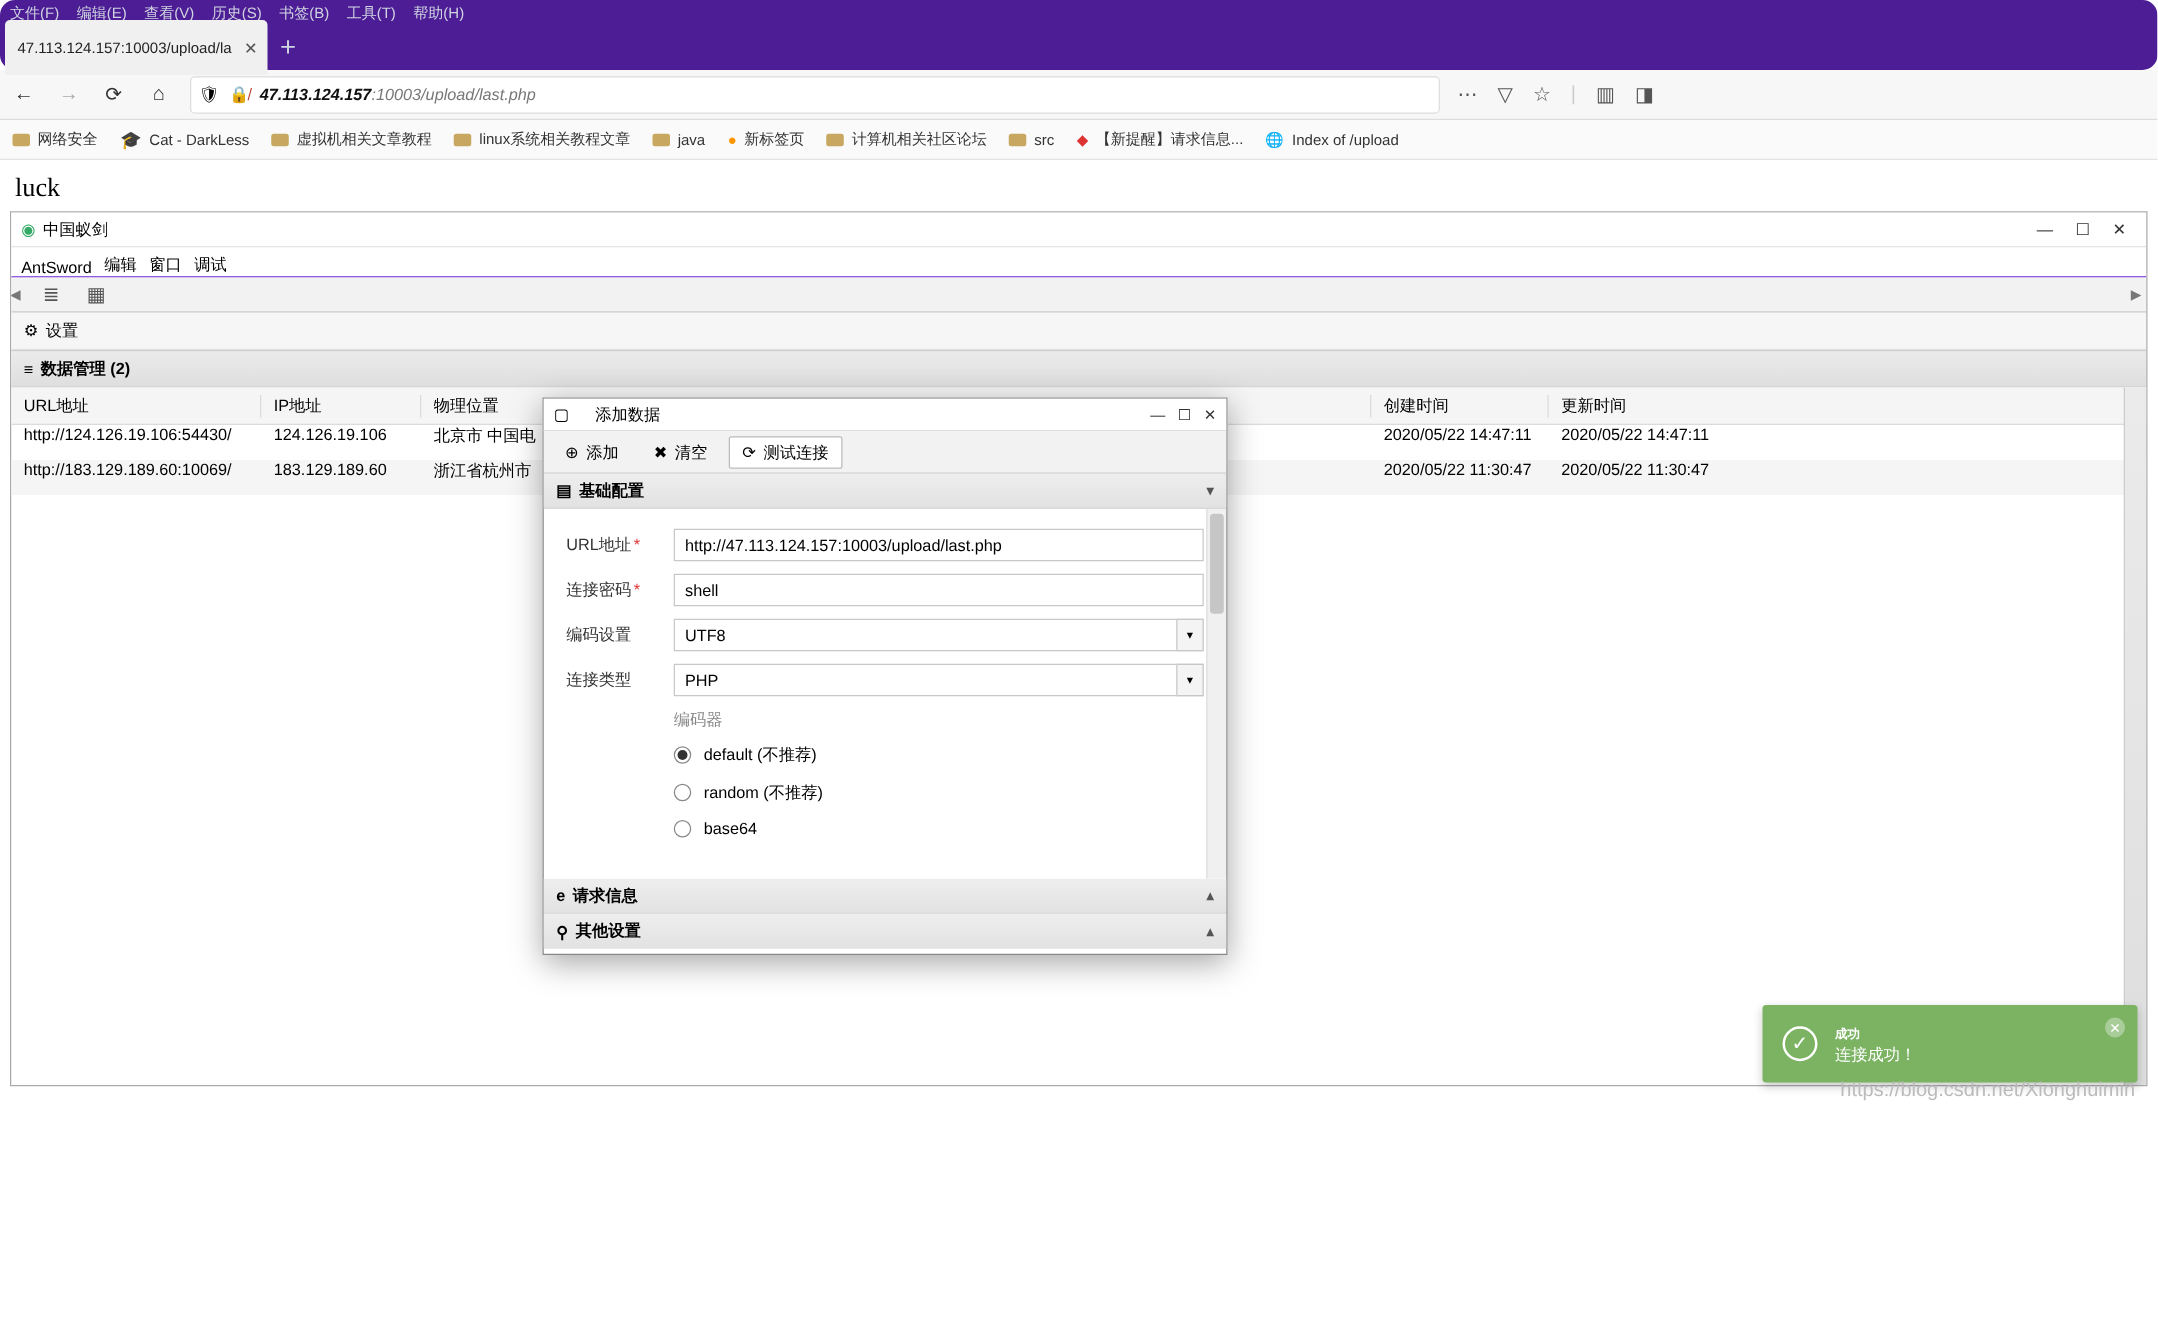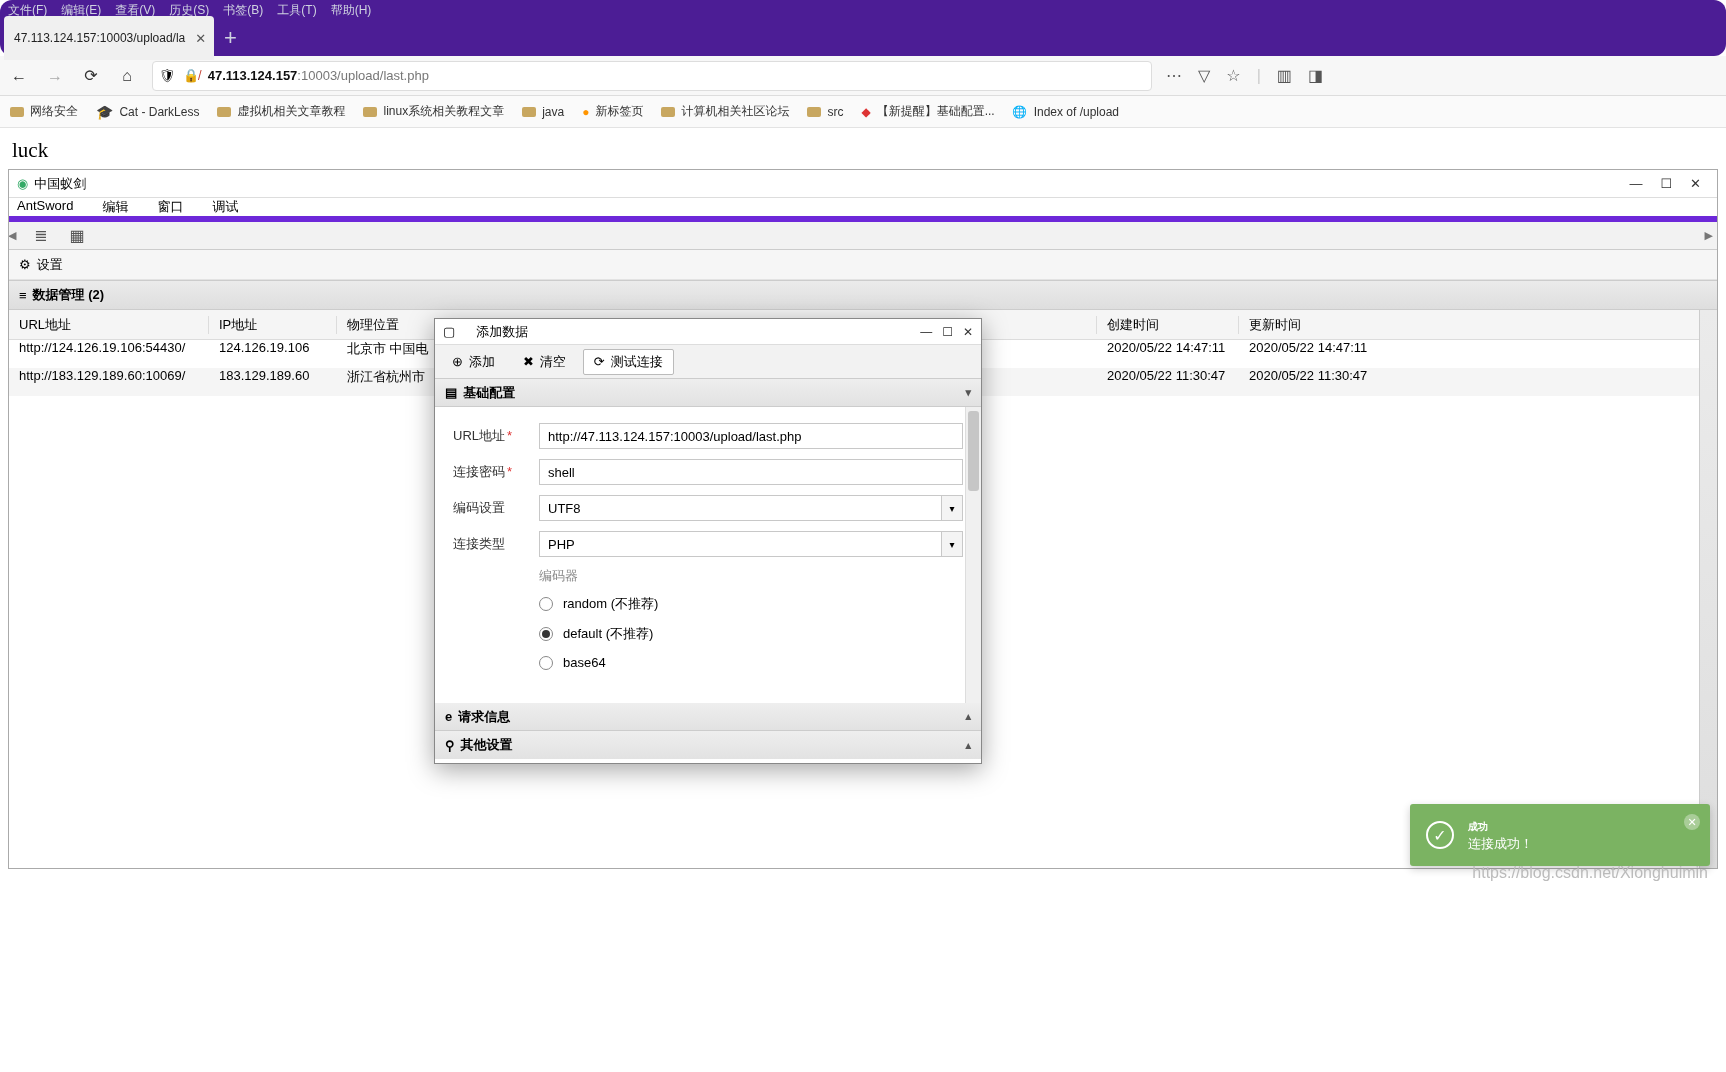--- a/index.html
+++ b/index.html
@@ -11,37 +11,37 @@
 .menubar span { cursor: default; }
 .tabbar { display: flex; align-items: center; height: 36px; padding-left: 4px; }
 .tab { display: flex; align-items: center; background: #f0f0f0; color: #222; height: 44px; padding: 0 10px; font-size: 12px; border-radius: 4px 4px 0 0; max-width: 210px; gap: 10px; }
 .tab .close { font-size: 13px; color: #555; }
 .newtab { color: #cfd2e0; font-size: 22px; margin-left: 10px; }
 .navrow { display: flex; align-items: center; height: 40px; background: #f7f7f7; border-bottom: 1px solid #ddd; padding: 0 8px; gap: 14px; }
 .navbtn { width: 22px; height: 22px; display: flex; align-items: center; justify-content: center; color: #333; font-size: 16px; }
 .navbtn.disabled { color: #aaa; }
 .urlbar { flex: 1; display: flex; align-items: center; height: 30px; background: #fff; border: 1px solid #ddd; border-radius: 4px; padding: 0 6px; gap: 8px; font-size: 13px; max-width: 1000px; }
 .urlbar .shield { filter: grayscale(0.2); }
-.urlbar .urltext { color: #777; }
+.urlbar .urltext { color: #777; font-style: italic; }
 .urlbar .urltext b { color: #111; font-weight: 600; }
 .endicons { display: flex; align-items: center; gap: 16px; font-size: 16px; color: #555; }
 .bookbar { display: flex; align-items: center; height: 32px; background: #fafafa; border-bottom: 1px solid #e3e3e3; padding: 0 10px; gap: 18px; font-size: 12px; color: #333; }
 .bk { display: flex; align-items: center; gap: 6px; }
 .fdr { width: 14px; height: 10px; background: #c8a760; border-radius: 2px; display:inline-block; }
 .cathat { color:#333; font-size:14px; }
 
 
 .page-title { font-size: 21px; padding: 10px 12px 6px; font-family: Georgia, serif; font-weight: 400; }
 
 
 .app-window { border: 1px solid #aaa; margin: 0 8px; height: 700px; position: relative; background:#fff; overflow:hidden; }
 .app-titlebar { display:flex; align-items:center; height:28px; background:#fff; border-bottom:1px solid #ddd; padding:0 8px; font-size:13px;}
 .app-title-left { display:flex; align-items:center; gap:6px; flex:1;}
 .win-ctrl { display:flex; gap:18px; font-size:13px; color:#333; padding-right:8px;}
-.app-menubar { display:flex; height:24px; align-items:flex-start; padding:0 8px; gap:29px; font-size:13px; background:#fff; border-bottom:6px solid #6d28d9;}
+.app-menubar { display:flex; height:24px; align-items:flex-end; padding:0 8px; gap:10px; font-size:13px; background:#fff; border-bottom:1px solid #6d28d9;}
 .app-toolbar { height:28px; background:#f2f2f2; border-bottom:1px solid #ccc; display:flex; align-items:center; padding:0 4px; gap:8px;}
 .app-toolbar .tb-btn { width:28px; height:22px; display:flex; align-items:center; justify-content:center; border:1px solid transparent; color:#555;}
 .app-toolbar .scroller{position:absolute;right:4px;color:#777;font-size:11px;}
 .app-toolbar .scrollerL{position:absolute;left: -1px;color:#777;font-size:11px;}
 .settings-bar { height:30px; display:flex; align-items:center; padding:0 10px; font-size:13px; border-bottom:1px solid #e3e3e3; background:#f6f6f6; gap:6px;}
 
 .section-hdr { height:30px; display:flex; align-items:center; background:linear-gradient(#ebebeb,#dedede); border:1px solid #ccc; border-left:none; border-right:none; padding:0 10px; font-size:13px; font-weight:600; gap:6px; }
 
 .data-table { position:relative; }
 .col-head { display:flex; height:30px; background:#f5f5f5; border-bottom:1px solid #dcdcdc; font-size:13px; align-items:center;}
@@ -156,21 +156,21 @@
   <span class="bk">
       <span class="fdr"></span>
       <span>计算机相关社区论坛</span>
     </span>
   <span class="bk">
       <span class="fdr"></span>
       <span>src</span>
     </span>
   <span class="bk">
       <span style="color:#d33">◆</span>
-      <span>【新提醒】基础配置...</span>
+      <span>【新提醒】请求信息...</span>
     </span>
   <span class="bk">
       <span>🌐</span>
       <span>Index of /upload</span>
     </span>
 </div>
 
 <div class="page-title">luck</div>
 
 <div class="app-window">
@@ -276,26 +276,26 @@
     <div class="form-row">
       <label>编码设置</label>
       <div class="selectwrap"><input type="text" readonly="" value="UTF8" style=""><div class="dd">▾</div></div>
     </div>
     <div class="form-row">
       <label>连接类型</label>
       <div class="selectwrap"><input type="text" readonly="" value="PHP" style=""><div class="dd">▾</div></div>
     </div>
     <div class="encoder-lbl">编码器</div>
     <div class="radio-row">
+        <span class="radio checked"></span>
+        <span>default (不推荐)</span>
+      </div>
+    <div class="radio-row">
         <span class="radio"></span>
         <span>random (不推荐)</span>
-      </div>
-    <div class="radio-row">
-        <span class="radio checked"></span>
-        <span>default (不推荐)</span>
       </div>
     <div class="radio-row">
         <span class="radio"></span>
         <span>base64</span>
       </div>
   </div>
   <div class="accordion-hdr">
     <span>e</span>
     <span>请求信息</span>
     <span class="chev">▴</span>

